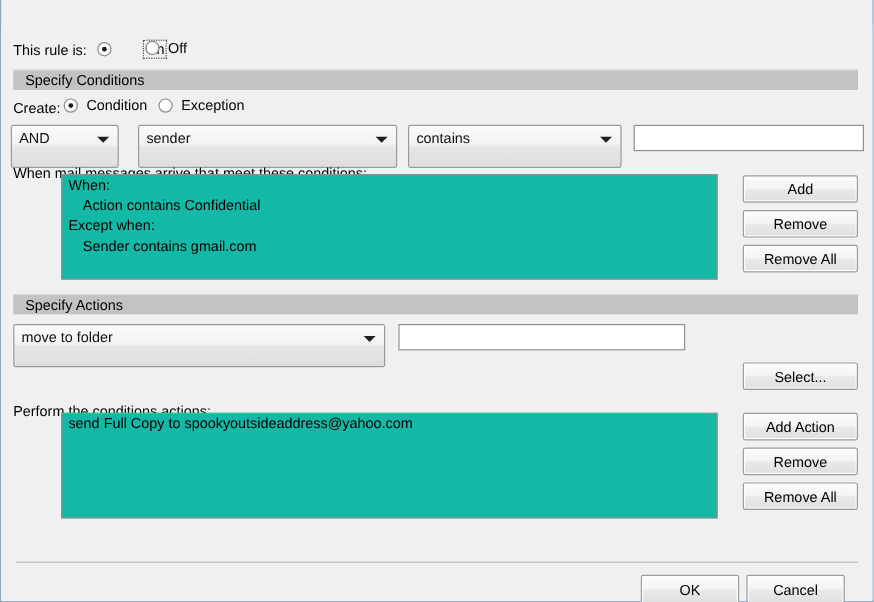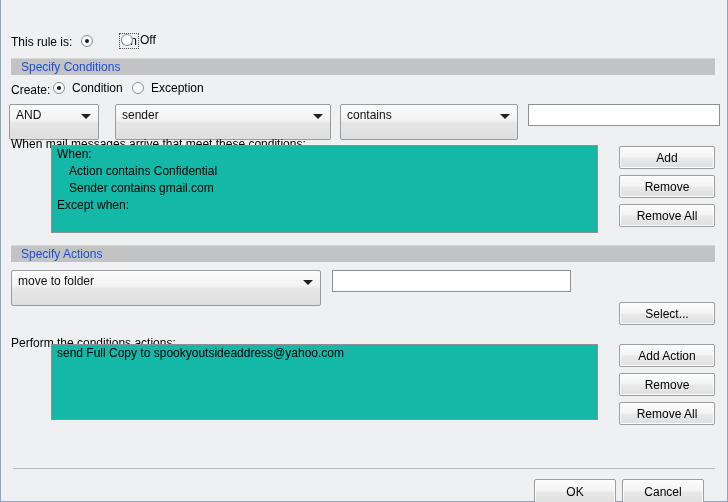--- a/index.html
+++ b/index.html
@@ -59,21 +59,21 @@
   .lbl { position: absolute; font-size: 12px; color: #000; white-space: nowrap; }
 
   .section-bar {
     position: absolute;
     height: 17px;
     background: #c3c3c3;
     border-top: 1px solid #d8d8d8;
   }
   .section-bar span {
     position: absolute; left: 10px; top: 1px;
-    font-size: 12px; color: #1d4ed8; white-space: nowrap;
+    font-size: 12px; color: #000000; white-space: nowrap;
   }
 
   .radio-wrap { position: absolute; display: flex; align-items: center; }
   .radio {
     width: 12px; height: 12px; border-radius: 50%;
     background: radial-gradient(circle at 40% 35%, #ffffff 40%, #e8eaec 100%);
     border: 1px solid #8a8f94;
     position: relative;
     flex: 0 0 auto;
   }
@@ -209,22 +209,22 @@
 
     <div class="textfield" style="left:527px; top:83px; width:192px;">
       <input type="text" value="" placeholder="" style="">
     </div>
 
     <div class="lbl" style="left:10px; top:116px;">When mail messages arrive that meet these conditions:</div>
 
     <div class="listbox" style="left:10px; top:124px; width:547px; height:88px;">
       <div class="row">When:</div>
       <div class="row indent">Action contains Confidential</div>
+      <div class="row">Except when:</div>
       <div class="row indent">Sender contains gmail.com</div>
-      <div class="row">Except when:</div>
     </div>
 
     <div class="btn" style="left:618px; top:125px; width:96px;">Add</div>
     <div class="btn" style="left:618px; top:154px; width:96px;">Remove</div>
     <div class="btn" style="left:618px; top:183px; width:96px;">Remove All</div>
 
     <div class="section-bar" style="left:10px; top:224px; width:704px;">
       <span>Specify Actions</span>
     </div>
 
@@ -234,21 +234,21 @@
     </div>
 
     <div class="textfield" style="left:331px; top:249px; width:239px;">
       <input type="text" value="" placeholder="" style="">
     </div>
 
     <div class="btn" style="left:618px; top:249px; width:96px;margin-top:32px;">Select...</div>
 
     <div class="lbl" style="left:10px; top:315px;">Perform the conditions actions:</div>
 
-    <div class="listbox" style="left:10px; top:323px; width:547px; height:76px;">
+    <div class="listbox" style="left:10px; top:323px; width:547px; height:88px;">
       <div class="row">send Full Copy to spookyoutsideaddress@yahoo.com</div>
     </div>
 
     <div class="btn" style="left:618px; top:323px; width:96px;">Add Action</div>
     <div class="btn" style="left:618px; top:352px; width:96px;">Remove</div>
     <div class="btn" style="left:618px; top:381px; width:96px;">Remove All</div>
 
     <div id="footer-sep"></div>
 
     <div class="btn" style="left:533px; top:458px; width:82px; height:25px;">OK</div>

